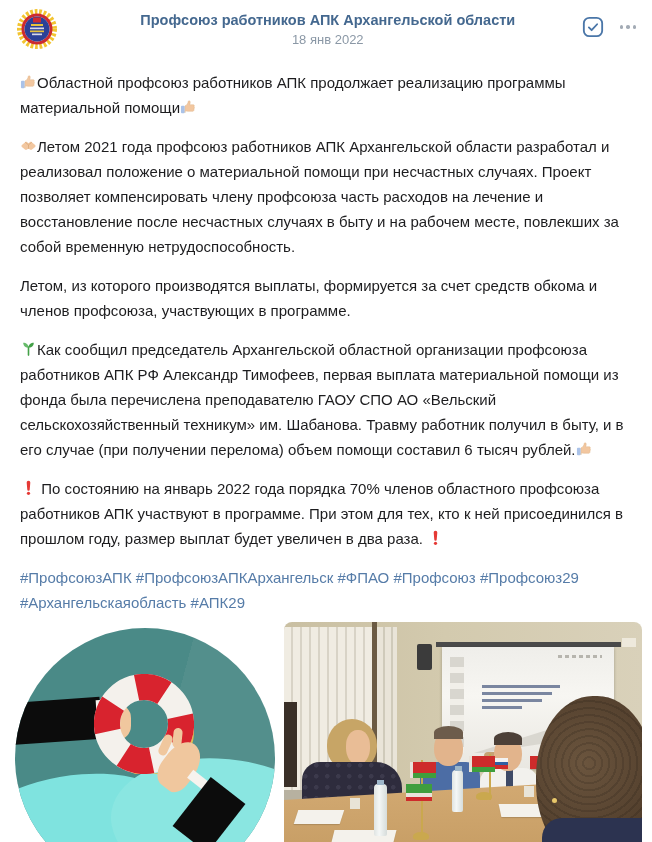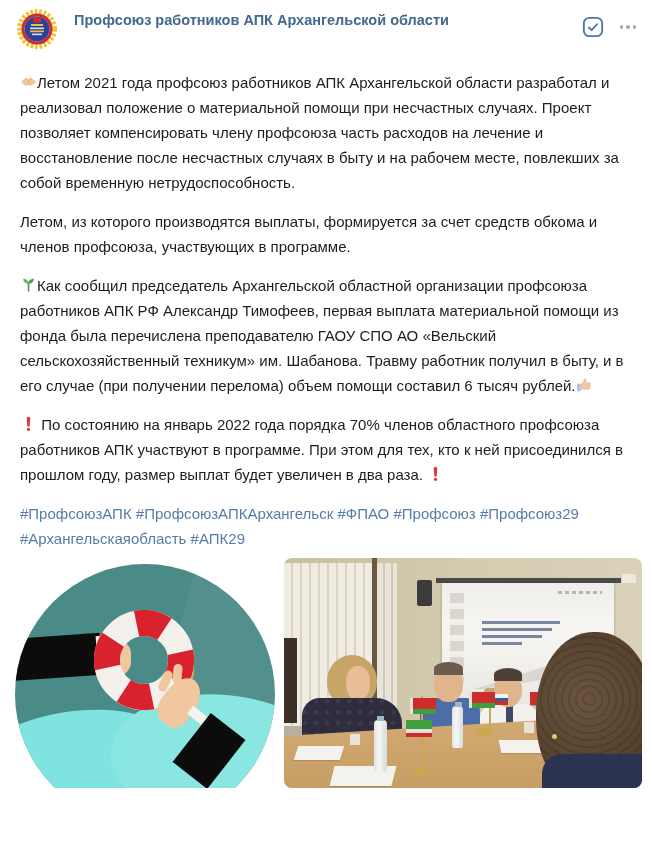--- a/index.html
+++ b/index.html
@@ -4,21 +4,21 @@
 <style>
   * { margin:0; padding:0; box-sizing:border-box; }
   html,body { background:#fff; }
   body { width:652px; height:842px; overflow:hidden;
          font-family:"Liberation Sans","DejaVu Sans",sans-serif; color:#1d1d1f; }
   .page { width:652px; height:842px; background:#fff; overflow:hidden; position:relative; }
 
   
   .post-header { display:flex; align-items:flex-start; padding:8px 14px 0 16px; }
   .avatar { width:42px; height:42px; border-radius:50%; overflow:hidden; flex:0 0 42px; cursor:pointer; }
-  .hmeta { margin-left:16px; flex:1; padding-top:3px; }
+  .hmeta { margin-left:16px; flex:1; padding-top:3px;text-align:center; }
   .community-name { font-size:14.5px; font-weight:700; color:var(--link, #44688f);
                     text-decoration:none; display:block; line-height:19px; cursor:pointer; }
   .post-date { font-size:13px; color:#8b98a6; margin-top:2px; cursor:pointer; }
   .hactions { display:flex; align-items:center; gap:14px; padding-top:8px; }
   .check-ic { width:22px; height:22px; cursor:pointer; }
   .more-menu { display:flex; gap:3px; padding:6px 2px; cursor:pointer; }
   .more-menu i { width:3.5px; height:3.5px; border-radius:50%; background:#a3abb5; display:block; }
 
   
   .content { padding:20px 20px 0 20px; }
@@ -140,38 +140,46 @@
         <circle cx="21" cy="21" r="12.5" fill="#2c4097"></circle>
         <rect x="17" y="9.5" width="8" height="5" fill="#cc2b31"></rect>
         <rect x="15" y="16" width="12" height="2" fill="#e8c23a"></rect>
         <rect x="14" y="19.5" width="14" height="1.7" fill="#d8d8e8"></rect>
         <rect x="14" y="22.5" width="14" height="1.7" fill="#e8c23a"></rect>
         <rect x="16" y="25.5" width="10" height="1.7" fill="#d8d8e8"></rect>
       </svg>
     </div>
     <div class="hmeta">
       <a class="community-name">Профсоюз работников АПК Архангельской области</a>
+      <div class="post-date">18 янв 2022</div>
     </div>
     <div class="hactions">
       <span class="check-ic">
         <svg viewBox="0 0 24 24" width="22" height="22">
           <rect x="2" y="2" width="20" height="20" rx="6" fill="none" stroke="#4a76a8" stroke-width="2"></rect>
           <path d="M7.5 12.5l3 3 6-6.5" fill="none" stroke="#4a76a8" stroke-width="2" stroke-linecap="round" stroke-linejoin="round"></path>
         </svg>
       </span>
       <span class="more-menu">
           <i></i>
           <i></i>
           <i></i>
         </span>
     </div>
   </div>
 
   <div class="content">
     <div id="paragraphs">
+        <p><span class="emoji"><svg viewBox="0 0 18 18" width="17" height="17">
+              <rect x="1" y="8.2" width="4" height="8" rx="1" fill="#aac2e8"></rect>
+              <path d="M5.4 15.6V8.3c1.8-.8 3-2.4 3.3-4.6.16-1.2 2-1 2.1.5.06 1-.15 2-.6 2.9h3.9c1 0 1.5 1.2.8 1.9.5.5.5 1.3.05 1.8.35.55.2 1.3-.35 1.7.25.6-.1 1.6-1 1.6H8.1c-1 0-1.9-.2-2.7-.5z" fill="#f2c7a0" stroke="#d9a877" stroke-width=".4"></path>
+            </svg></span>Областной профсоюз работников АПК продолжает реализацию программы материальной помощи<span class="emoji"><svg viewBox="0 0 18 18" width="17" height="17">
+              <rect x="1" y="8.2" width="4" height="8" rx="1" fill="#aac2e8"></rect>
+              <path d="M5.4 15.6V8.3c1.8-.8 3-2.4 3.3-4.6.16-1.2 2-1 2.1.5.06 1-.15 2-.6 2.9h3.9c1 0 1.5 1.2.8 1.9.5.5.5 1.3.05 1.8.35.55.2 1.3-.35 1.7.25.6-.1 1.6-1 1.6H8.1c-1 0-1.9-.2-2.7-.5z" fill="#f2c7a0" stroke="#d9a877" stroke-width=".4"></path>
+            </svg></span></p>
         <p><span class="emoji"><svg viewBox="0 0 18 18" width="17" height="17">
               <path d="M2 8.5l3.5-3c.6-.5 1.5-.5 2.1 0L9 6.6l1.4-1.1c.6-.5 1.5-.5 2.1 0L16 8.5c.6.5.6 1.5 0 2l-3.3 2.8c-.6.5-1.5.5-2.1 0L9 12.4l-1.6.9c-.6.5-1.5.5-2.1 0L2 10.5c-.6-.5-.6-1.5 0-2z" fill="#f2c7a0"></path>
               <path d="M5.5 5.5L9 8.4l3.5-2.9M9 8.4v4" stroke="#d9a877" stroke-width=".8" fill="none"></path>
             </svg></span>Летом 2021 года профсоюз работников АПК Архангельской области разработал и реализовал положение о материальной помощи при несчастных случаях. Проект позволяет компенсировать члену профсоюза часть расходов на лечение и восстановление после несчастных случаях в быту и на рабочем месте, повлекших за собой временную нетрудоспособность.</p>
         <p>Летом, из которого производятся выплаты, формируется за счет средств обкома и членов профсоюза, участвующих в программе.</p>
         <p><span class="emoji"><svg viewBox="0 0 18 18" width="17" height="17">
               <path d="M9 16V7.5" stroke="#43a047" stroke-width="1.7" fill="none" stroke-linecap="round"></path>
               <path d="M9 8C9 5 6.6 3 3.4 3c0 3.1 2.5 5.6 5.6 5z" fill="#66bb6a"></path>
               <path d="M9 8c0-3 2.5-5.1 5.6-5.1 0 3.1-2.5 5.6-5.6 5.1z" fill="#43a047"></path>
             </svg></span>Как сообщил председатель Архангельской областной организации профсоюза работников АПК РФ Александр Тимофеев, первая выплата материальной помощи из фонда была перечислена преподавателю ГАОУ СПО АО «Вельский сельскохозяйственный техникум» им. Шабанова. Травму работник получил в быту, и в его случае (при получении перелома) объем помощи составил 6 тысяч рублей.<span class="emoji"><svg viewBox="0 0 18 18" width="17" height="17">

